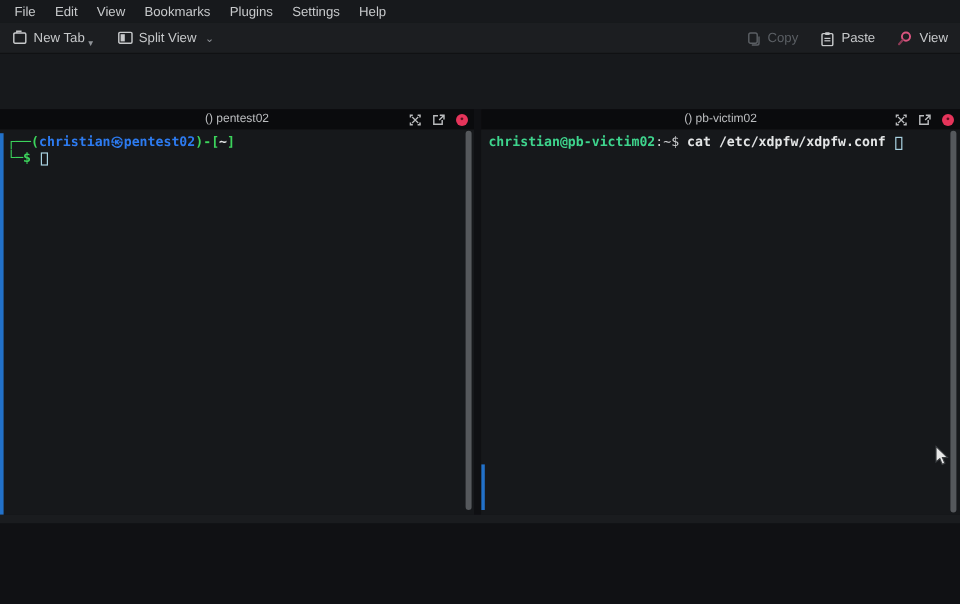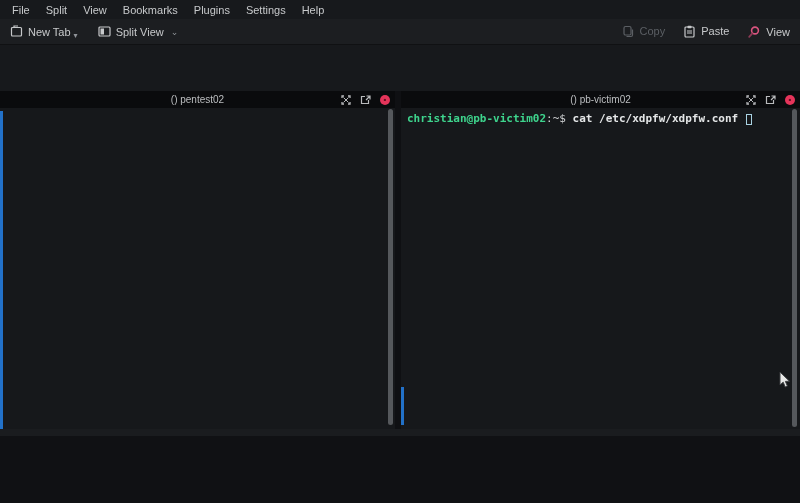--- a/index.html
+++ b/index.html
@@ -14,21 +14,21 @@
     position:absolute; top:0; left:0; right:0; height:19px;
     display:flex; align-items:center; padding-left:4px; background:#17191c;
   }
   .menu-item { padding:2px 8px; cursor:default; color:#c7c9cb; }
   
   .toolbar {
     position:absolute; top:19px; left:0; right:0; height:26px;
     display:flex; align-items:center; justify-content:space-between;
     background:#1c1e21; border-bottom:1px solid #101113; padding:0 6px;
   }
-  .tb-group { display:flex; align-items:flex-start; gap:10px; }
+  .tb-group { display:flex; align-items:flex-end; gap:10px; }
   .tb-btn { display:flex; align-items:center; gap:5px; padding:3px 4px; border-radius:3px; color:#c7c9cb; }
   .tb-btn svg { display:block; }
   .tb-btn.disabled { color:#5b5f64; }
   .tb-caret { font-size:8px; color:#8f9398; position:relative; top:4px; left:-2px; }
   .tb-chevron { font-size:9px; color:#8f9398; margin-left:2px; }
   
   .split-area { position:absolute; top:45px; left:0; right:0; bottom:7px; display:flex;margin-top:46px; }
   .pane { position:relative; height:100%; }
   .pane-left  { width:395px; }
   .splitter   { width:6px; background:#0f1013; height:100%; }
@@ -80,21 +80,21 @@
   .bottom-strip { position:absolute; left:0; right:0; bottom:0; height:7px; background:#1a1c1f; }
   .mouse-cursor { position:absolute; left:779px; top:371px; }
 </style>
 </head>
 <body>
 
 <div class="window">
 
   <div class="menubar">
     <span class="menu-item">File</span>
-    <span class="menu-item">Split</span>
+    <span class="menu-item">Edit</span>
     <span class="menu-item">View</span>
     <span class="menu-item">Bookmarks</span>
     <span class="menu-item">Plugins</span>
     <span class="menu-item">Settings</span>
     <span class="menu-item">Help</span>
   </div>
 
   <div class="toolbar">
     <div class="tb-group">
       <div class="tb-btn">
@@ -167,20 +167,21 @@
             <svg width="11" height="10" viewBox="0 0 11 10">
                 <path d="M5 1.5 L1.5 1.5 L1.5 8.5 L8.5 8.5 L8.5 5" fill="none" stroke="#b9bbbd" stroke-width="1.2"></path>
                 <path d="M6.5 1 L10 1 L10 4.5 M10 1 L6 5" fill="none" stroke="#b9bbbd" stroke-width="1.2"></path>
               </svg>
           </span>
           <span class="close-btn">•</span>
         </span>
       </div>
       <div class="pane-body">
         <div class="focus-line-left"></div>
+        <div class="term-text"><span class="k-green">┌──(</span><span class="k-blue">christian㉿pentest02</span><span class="k-green">)-[</span><span class="k-white">~</span><span class="k-green">]</span><br><span class="k-green">└─$</span> <span class="cursor-box"></span></div>
         <div class="scrollbar-handle"></div>
       </div>
     </div>
 
     <div class="splitter"></div>
 
     <div class="pane pane-right">
       <div class="pane-header">
         <span>() pb-victim02</span>
         <span class="hdr-icons">

